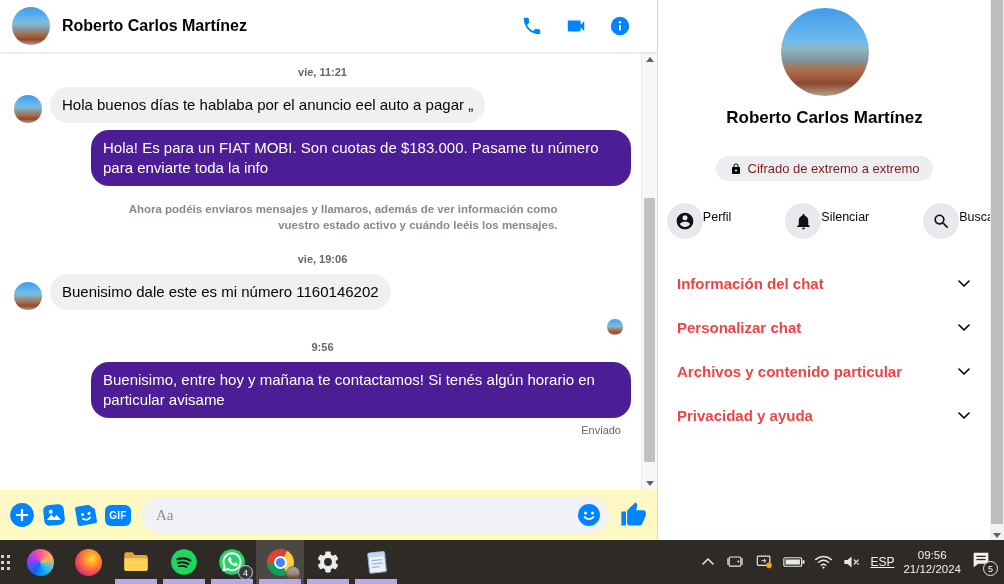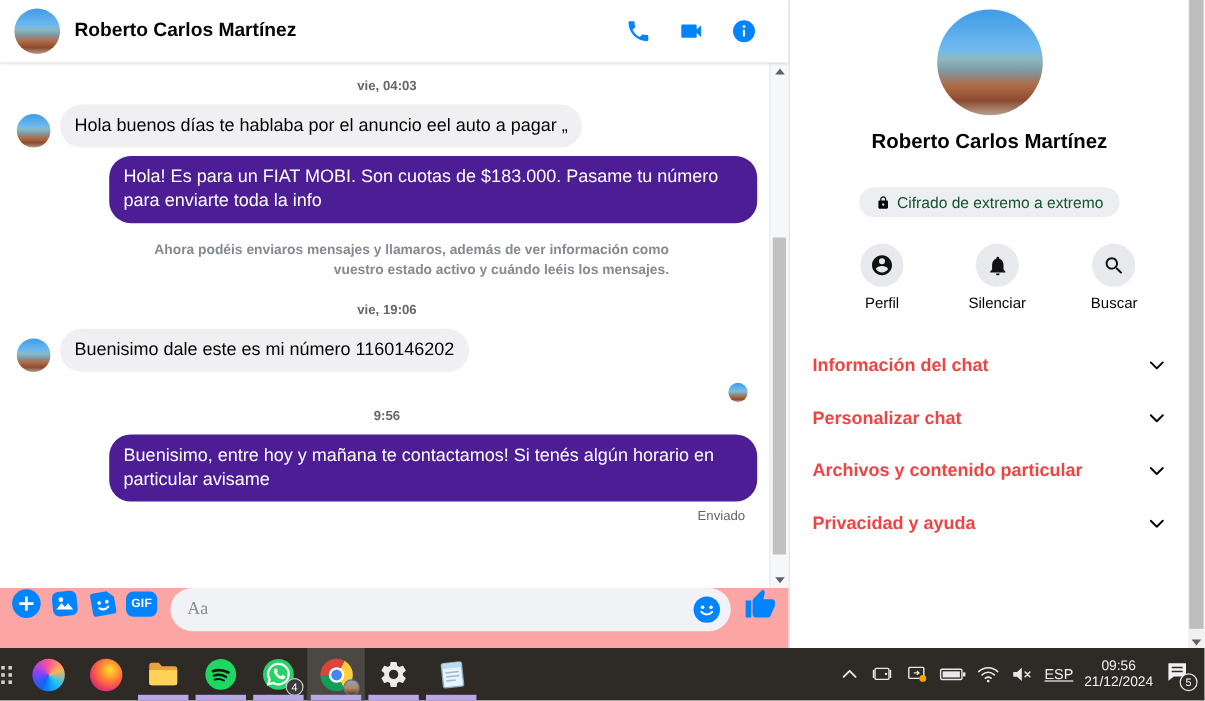--- a/index.html
+++ b/index.html
@@ -32,37 +32,37 @@
   .sent-status { text-align:right; color:#65676b; font-size:11px; padding-right:10px; margin-top:5px; }
 
   
   .vscroll { position:absolute; top:0; right:0; width:16px; height:100%; background:#f6f7f8; border-left:1px solid #ececec; }
   .vscroll .arr { position:absolute; left:0; width:100%; height:14px; display:flex; align-items:center; justify-content:center; }
   .tri-up { width:0; height:0; border-left:4px solid transparent; border-right:4px solid transparent; border-bottom:5px solid #5f6368; }
   .tri-dn { width:0; height:0; border-left:4px solid transparent; border-right:4px solid transparent; border-top:5px solid #5f6368; }
   .vscroll .thumb { position:absolute; left:2px; right:2px; background:#c1c1c1; border-radius:1px; }
 
   
-  .composer { height:50px; min-height:50px; display:flex; align-items:flex-start; padding:0 10px 0 6px; background:#fca5a5; position:relative; z-index:2; }
+  .composer { height:50px; min-height:50px; display:flex; align-items:center; padding:0 10px 0 6px; background:#fef9c3; position:relative; z-index:2; }
   .cicon { width:26px; height:26px; margin:0 3px; cursor:pointer; flex:none; display:flex; align-items:center; justify-content:center; }
   .gif-chip { width:27px; height:21px; background:#0084ff; border-radius:6px; color:#fff; font-size:10px; font-weight:700; display:flex; align-items:center; justify-content:center; letter-spacing:.2px; }
   .input-wrap { flex:1; position:relative; margin:0 10px 0 8px; }
   .msg-input { width:100%; height:36px; border:none; outline:none; background:#f0f2f5; border-radius:18px; padding:0 40px 0 14px; font-size:15px; color:#050505; font-family:Liberation Serif, serif; }
   .msg-input::placeholder { color:#8a8d91; }
   .emoji-btn { position:absolute; right:8px; top:6px; width:24px; height:24px; cursor:pointer; }
   .like-btn { width:28px; height:28px; cursor:pointer; flex:none; }
 
   
   .sidebar { position:absolute; left:659px; top:0; width:345px; height:540px; background:#fff; overflow:hidden; }
   .sb-content { width:331px; display:flex; flex-direction:column; align-items:center; }
   .sb-avatar { width:88px; height:88px; margin-top:8px; cursor:pointer; }
   .sb-name { margin-top:12px; font-size:17px; font-weight:700; color:#050505; }
-  .enc-badge { margin-top:28px; display:flex; align-items:center; gap:6px; background:#eceef1; border-radius:14px; padding:5px 14px; font-size:13px; color:#14532d; cursor:pointer; }
+  .enc-badge { margin-top:28px; display:flex; align-items:center; gap:6px; background:#eceef1; border-radius:14px; padding:5px 14px; font-size:13px; color:#7f1d1d; cursor:pointer; }
   .sb-actions { margin-top:22px; display:flex; gap:38px; }
-  .sb-act { display:flex; flex-direction:column; align-items:center; cursor:pointer;margin-left:16px; }
+  .sb-act { display:flex; cursor:pointer;margin-left:16px; }
   .act-circle { width:36px; height:36px; border-radius:50%; background:#e7e9ec; display:flex; align-items:center; justify-content:center; }
   .sb-act .lbl { margin-top:7px; font-size:12.5px; color:#050505; }
   .sb-sections { width:100%; margin-top:22px; padding:0 18px; }
   .sb-row { height:44px; display:flex; align-items:center; justify-content:space-between; cursor:pointer; }
   .sb-row .lbl { font-size:15px; font-weight:700; color:#ef4444; }
 
   
   .sb-scroll { position:absolute; top:0; right:0; width:14px; height:540px; background:#f1f1f1; }
   .sb-scroll .thumb { position:absolute; top:0; left:1px; right:1px; height:524px; background:#bdbdbd; }
   .sb-scroll .arr { position:absolute; bottom:2px; left:0; width:100%; display:flex; justify-content:center; }
@@ -112,21 +112,21 @@
         <svg class="hicon" viewBox="0 0 24 24">
             <circle cx="12" cy="12" r="10" fill="#0084ff"></circle>
             <rect x="11" y="10.5" width="2" height="6.5" rx="1" fill="#fff"></rect>
             <circle cx="12" cy="7.8" r="1.3" fill="#fff"></circle>
           </svg>
       </div>
     </div>
 
     <div class="chat-body">
       <div class="msgs">
-        <div class="ts-row">vie, 04:03</div>
+        <div class="ts-row">vie, 11:21</div>
 
         <div class="row in">
           <div class="avatar av28"></div>
           <div class="bubble">Hola buenos días te hablaba por el anuncio eel auto a pagar „</div>
         </div>
 
         <div class="row out" style="margin-top:6px;">
           <div class="bubble">Hola! Es para un FIAT MOBI. Son cuotas de $183.000. Pasame tu número para enviarte toda la info</div>
         </div>
 

